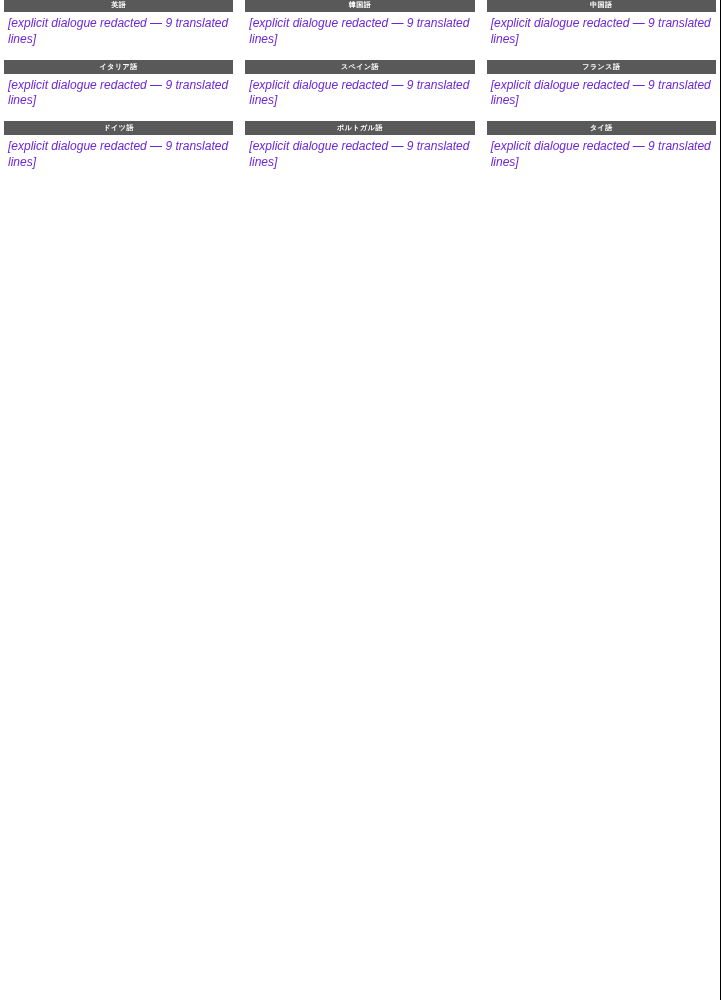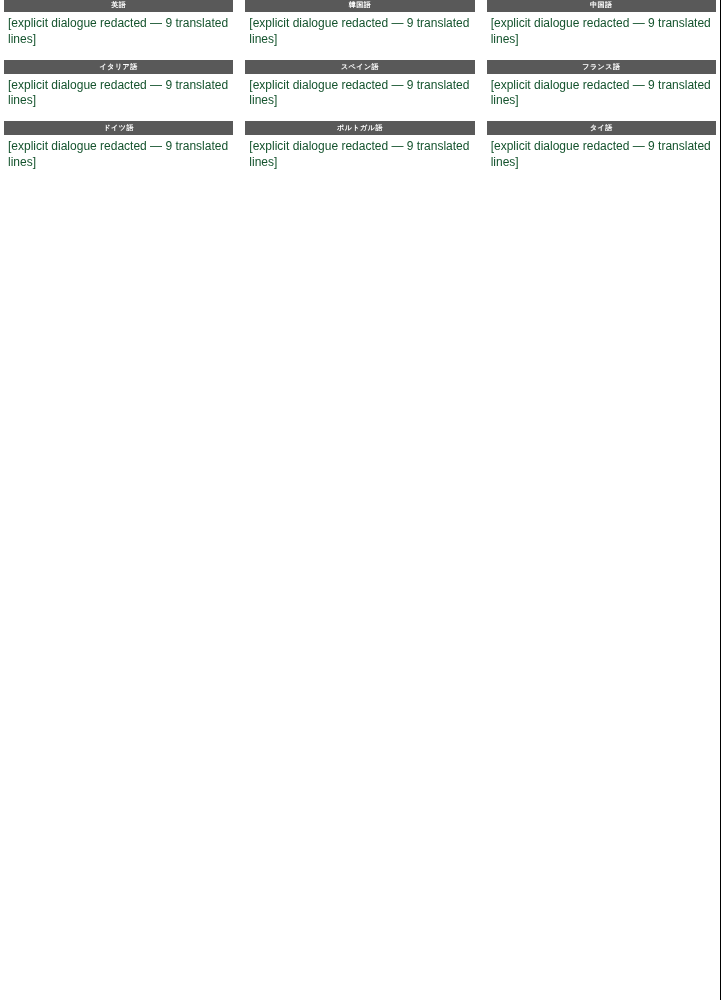--- a/index.html
+++ b/index.html
@@ -38,21 +38,22 @@
   }
   .panel-body {
     font-size: 13px;
     line-height: 1.32;
     color: #000000;
     padding: 4px 2px 0 4px;
     white-space: pre-wrap;
     word-break: break-word;
   }
   .redacted-note {
-    color: #14532d;
+    color: #6d28d9;
+    font-style: italic;
     font-size: 12px;
   }
 </style>
 </head>
 <body>
 
 <div class="page">
   <div class="grid" id="grid">
       <div class="panel">
         <div class="panel-header">英語</div>

